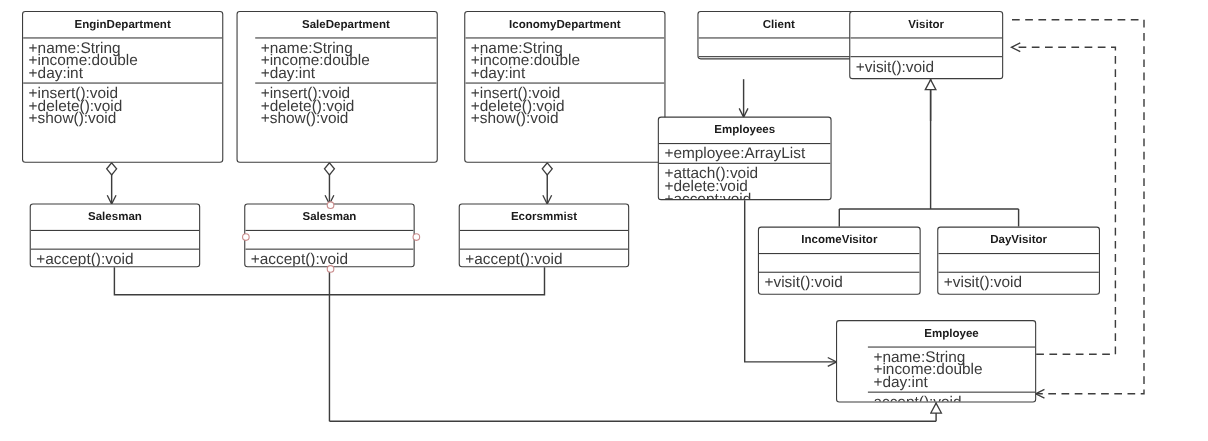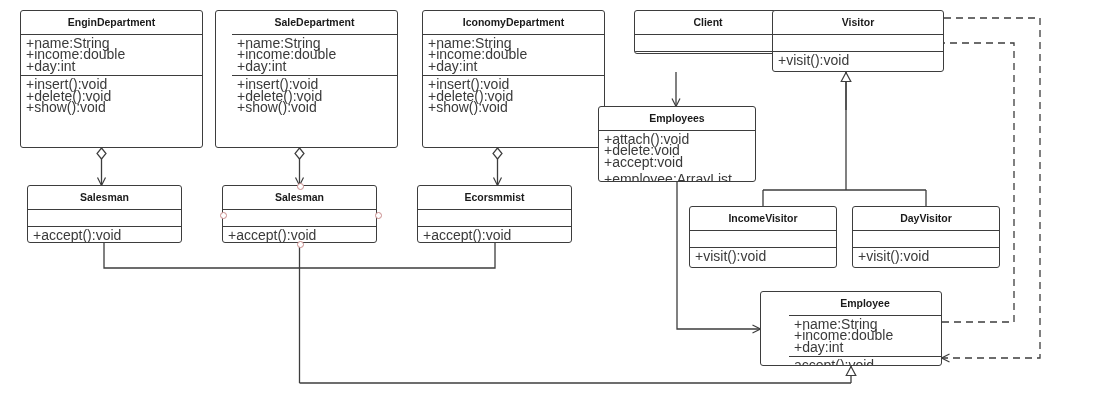--- a/index.html
+++ b/index.html
@@ -154,36 +154,36 @@
           <div class="cls-line">+insert():void</div>
           <div class="cls-line">+delete():void</div>
           <div class="cls-line">+show():void</div>
         </div>
       </div>
       <div class="uml-class" style="left: 602px; top: 10px; width: 148px; height: 44px; margin-left: 32px;">
         <div class="cls-title">Client</div>
         <div class="cls-band divided" style="min-height: 17px;"></div>
         <div class="cls-band" style="min-height: 17px;"></div>
       </div>
-      <div class="uml-class" style="left: 772px; top: 10px; width: 172px; height: 62px;">
+      <div class="uml-class" style="left: 772px; top: 10px; width: 140px; height: 62px;">
         <div class="cls-title">Visitor</div>
         <div class="cls-band divided" style="min-height: 17px;"></div>
         <div class="cls-band">
           <div class="cls-line">+visit():void</div>
         </div>
       </div>
       <div class="uml-class" style="left: 598px; top: 106px; width: 158px; height: 76px;">
         <div class="cls-title">Employees</div>
+        <div class="cls-band divided">
+          <div class="cls-line">+employee:ArrayList</div>
+        </div>
         <div class="cls-band">
           <div class="cls-line">+attach():void</div>
           <div class="cls-line">+delete:void</div>
           <div class="cls-line">+accept:void</div>
-        </div>
-        <div class="cls-band divided">
-          <div class="cls-line">+employee:ArrayList</div>
         </div>
       </div>
       <div class="uml-class" style="left: 27px; top: 185px; width: 155px; height: 58px;">
         <div class="cls-title">Salesman</div>
         <div class="cls-band divided" style="min-height: 17px;"></div>
         <div class="cls-band">
           <div class="cls-line">+accept():void</div>
         </div>
       </div>
       <div class="uml-class" style="left: 222px; top: 185px; width: 155px; height: 58px;">

